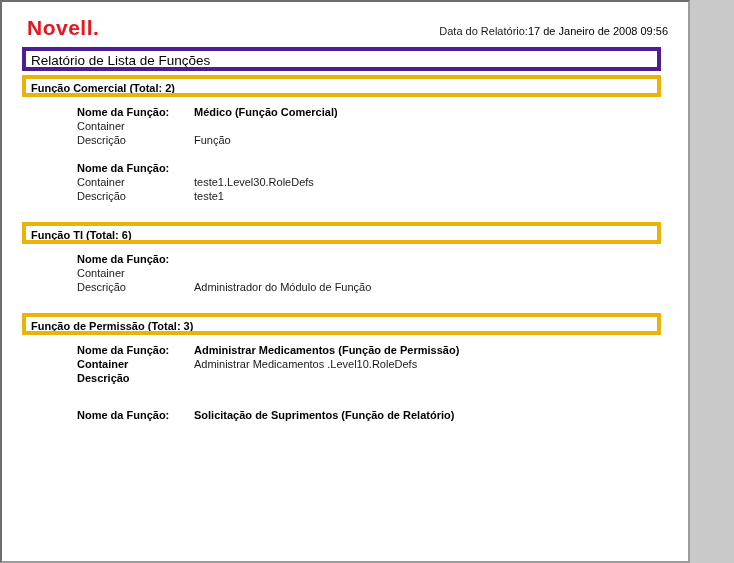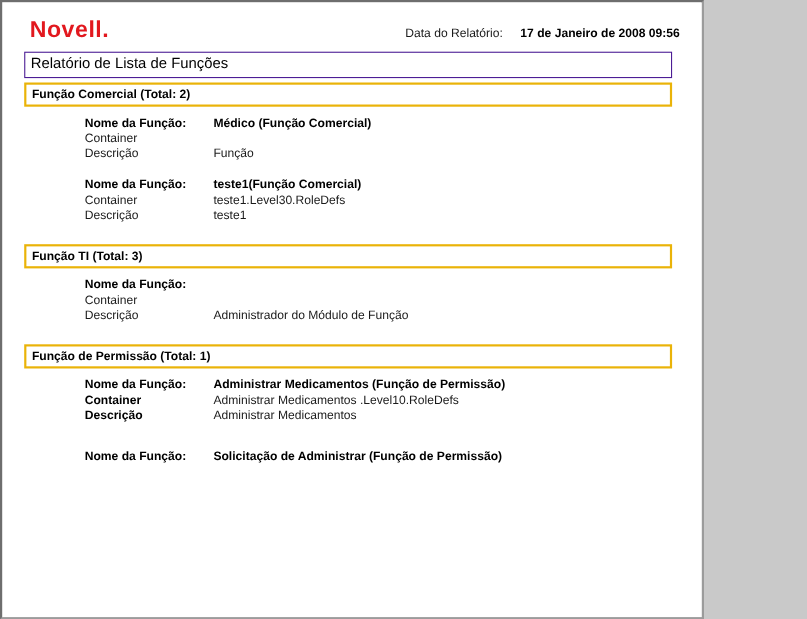--- a/index.html
+++ b/index.html
@@ -1,18 +1,18 @@
 <!DOCTYPE html>
 <html><head>
 <meta charset="utf-8">
 <style>
   html, body { margin: 0; padding: 0; background: #c9c9c9; }
   .page {
     position: relative;
-    width: 640px;
+    width: 690px;
     height: 563px;
     box-sizing: border-box;
     background: #ffffff;
     border-top: 2px solid #6e6e6e;
     border-left: 2px solid #6e6e6e;
     border-right: 2px solid #9b9b9b;
     border-bottom: 2px solid #9b9b9b;
     font-family: "Liberation Sans", "DejaVu Sans", sans-serif;
     color: #000000;
     overflow: hidden;
@@ -28,34 +28,34 @@
     font-weight: bold;
     letter-spacing: 0.5px;
     line-height: 22px;
   }
   .date-area {
     font-size: 11px;
     margin-top: 8px;
     white-space: nowrap;
   }
   .date-label { color: #1a1a1a; margin-left: 27px; }
-  .date-value { font-weight: bold; margin-left: 16px; }
+  .date-value { font-weight: normal; margin-left: 0; }
   .title-box {
     margin: 8px 27px 0 20px;
-    border: 1px solid #4c1d95;
+    border: 4px solid #4c1d95;
     box-sizing: border-box;
     height: 24px;
     line-height: 20px;
     font-size: 13.5px;
     padding-left: 5px;
     overflow: hidden;
   }
   #sections { margin: 0 27px 0 20px; }
   .section-header {
-    border: 2px solid #eab308;
+    border: 4px solid #eab308;
     box-sizing: border-box;
     height: 22px;
     line-height: 18px;
     font-size: 11px;
     font-weight: bold;
     padding-left: 5px;
     margin-top: 4px;
     overflow: hidden;
   }
   .section + .section .section-header { margin-top: 19px; }
@@ -100,64 +100,62 @@
             <span class="lbl">Container</span>
           </div>
           <div class="role-row">
             <span class="lbl">Descrição</span>
             <span class="val">Função</span>
           </div>
         </div>
         <div class="role">
           <div class="role-row">
             <span class="lbl b">Nome da Função:</span>
-            <span class="val b">teste1(Função Comercial)</span>
           </div>
           <div class="role-row">
             <span class="lbl">Container</span>
             <span class="val">teste1.Level30.RoleDefs</span>
           </div>
           <div class="role-row">
             <span class="lbl">Descrição</span>
             <span class="val">teste1</span>
           </div>
         </div>
       </div>
       <div class="section">
-        <div class="section-header">Função TI (Total: 3)</div>
+        <div class="section-header">Função TI (Total: 6)</div>
         <div class="role">
           <div class="role-row">
             <span class="lbl b">Nome da Função:</span>
           </div>
           <div class="role-row">
             <span class="lbl">Container</span>
           </div>
           <div class="role-row">
             <span class="lbl">Descrição</span>
             <span class="val">Administrador do Módulo de Função</span>
           </div>
         </div>
       </div>
       <div class="section">
-        <div class="section-header">Função de Permissão (Total: 1)</div>
+        <div class="section-header">Função de Permissão (Total: 3)</div>
         <div class="role">
           <div class="role-row">
             <span class="lbl b">Nome da Função:</span>
             <span class="val b">Administrar Medicamentos (Função de Permissão)</span>
           </div>
           <div class="role-row">
             <span class="lbl b">Container</span>
             <span class="val">Administrar Medicamentos .Level10.RoleDefs</span>
           </div>
           <div class="role-row">
             <span class="lbl b">Descrição</span>
-            <span class="val">Administrar Medicamentos</span>
           </div>
         </div>
         <div class="role extra-gap">
           <div class="role-row">
             <span class="lbl b">Nome da Função:</span>
-            <span class="val b">Solicitação de Administrar (Função de Permissão)</span>
+            <span class="val b">Solicitação de Suprimentos (Função de Relatório)</span>
           </div>
         </div>
       </div>
     </div>
 </div>
 
 </body></html>

